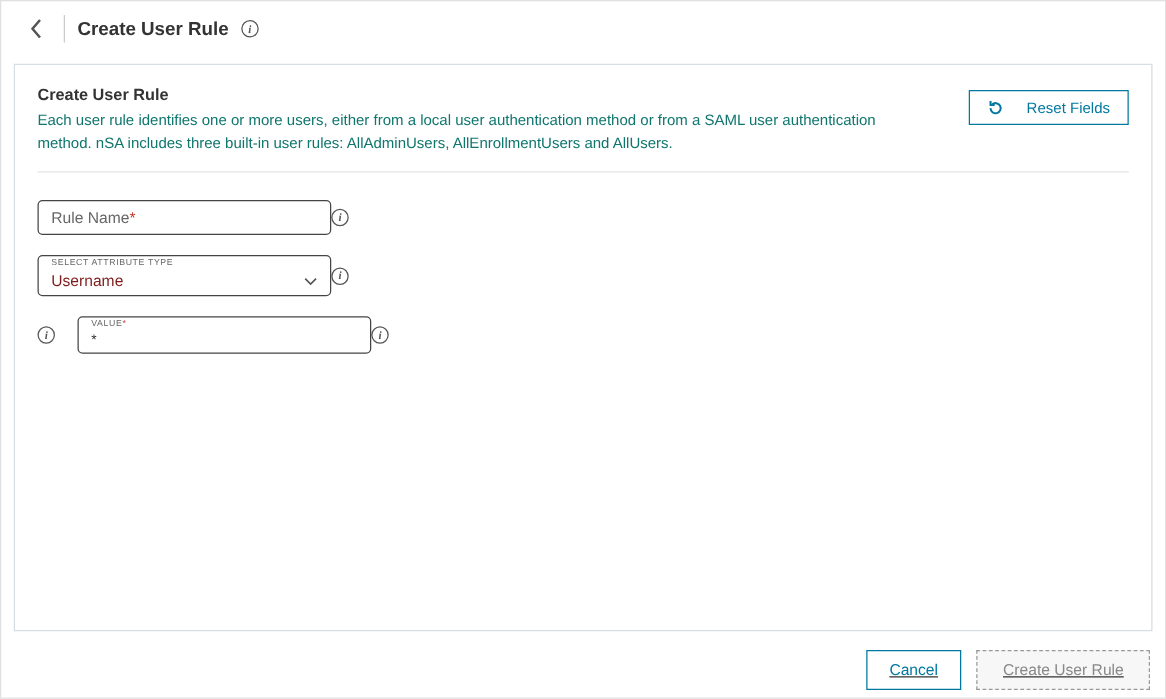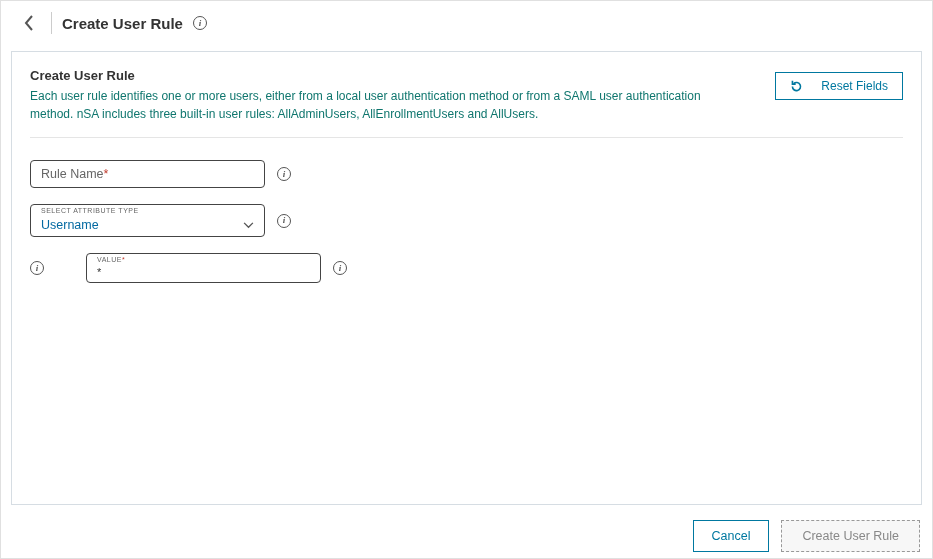--- a/index.html
+++ b/index.html
@@ -118,21 +118,21 @@
       stroke: #0078a0;
       stroke-width: 2;
       fill: none;
     }
     .form-area {
       padding-top: 22px;
     }
     .row {
       display: flex;
       align-items: center;
-      gap: 12px;
+      gap: 0;
       margin-bottom: 16px;
     }
     .field-wrap {
       position: relative;
       width: 235px;
       border: 1.5px solid #444;
       border-radius: 4px;
       padding: 6px 10px 6px 10px;
       display: flex;
       align-items: center;
@@ -153,21 +153,21 @@
     }
     .placeholder-text {
       font-size: 12.5px;
       color: #666;
     }
     .req {
       color: #c0392b;
     }
     .field-value {
       font-size: 12.5px;
-      color: #0369a1;
+      color: #7f1d1d;
     }
     .chevron {
       margin-left: auto;
     }
     .chevron svg {
       width: 11px;
       height: 7px;
       stroke: #555;
       stroke-width: 1.5;
       fill: none;
@@ -177,20 +177,21 @@
       color: #333;
       line-height: 1;
       margin-top: 1px;
     }
     .footer {
       position: absolute;
       bottom: 6px;
       right: 12px;
       display: flex;
       gap: 12px;
+      text-decoration: underline;
     }
     .btn-cancel {
       border: 1px solid #0078a0;
       color: #0078a0;
       background: #fff;
       padding: 8px 18px;
       font-size: 12.5px;
       cursor: pointer;
     }
     .btn-create {

